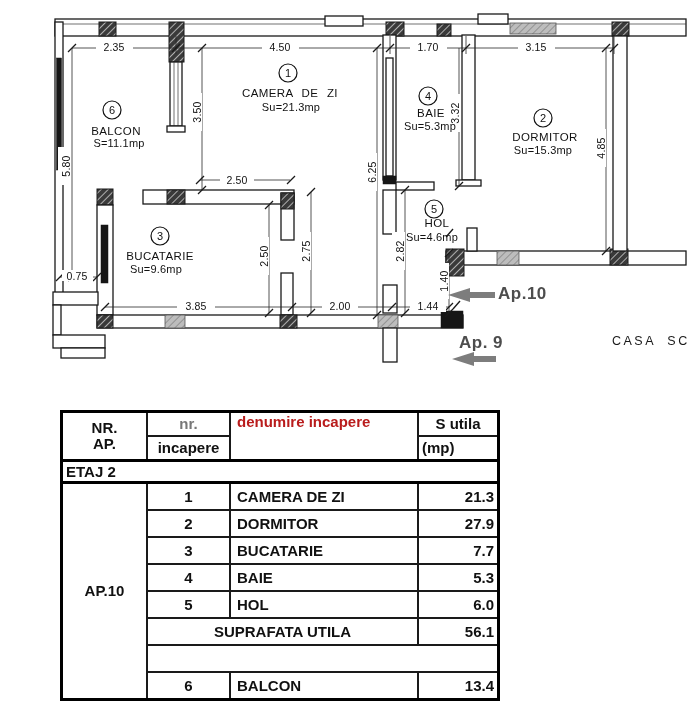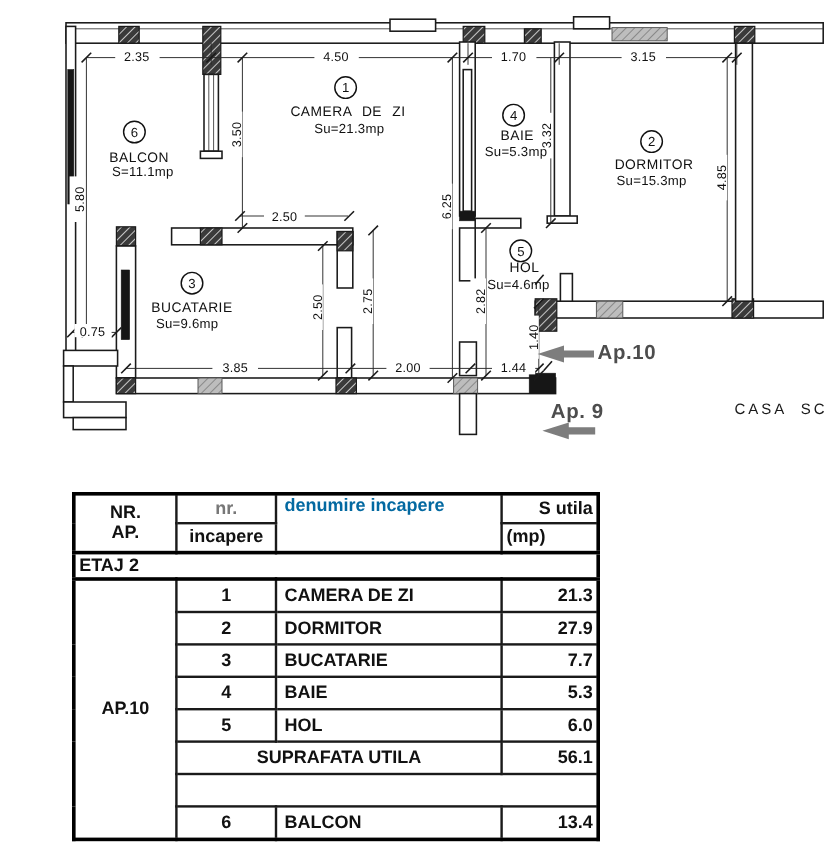--- a/index.html
+++ b/index.html
@@ -24,21 +24,21 @@
   #tablewrap{position:absolute;left:60px;top:410px;}
   table{border-collapse:collapse;border:3px solid #000;}
   td{border:2px solid #1a1a1a;font-weight:bold;font-size:15px;color:#111;
      padding:0 3px;height:25px;line-height:1.05;margin-top:47px;}
   .c-ap{width:77px;text-align:center;}
   .c-nr{width:75px;text-align:center;}
   .c-name{width:177px;text-align:left;padding-left:6px;}
   .c-area{width:72px;text-align:right;padding-right:3px;}
   .hdr td{height:22px;}
   .hdr-nr{color:#777;}
-  .hdr-den{vertical-align:top;color:#0369a1;padding-top:1px;}
+  .hdr-den{vertical-align:top;color:#b91c1c;padding-top:1px;}
   .etaj td{height:19px;text-align:left;border-top:3px solid #000;border-bottom:3px solid #000;}
   .total-lbl{text-align:center;border-radius:10px;}
   .empty td{height:25px;}
 </style>
 </head>
 <body>
 
 <svg id="plan" width="687" height="400" viewBox="0 0 687 400">
   <defs>
     <pattern id="pd" width="5" height="5" patternUnits="userSpaceOnUse" patternTransform="rotate(45)">
@@ -287,21 +287,21 @@
 <div id="tablewrap">
   <table>
     <tbody>
         <tr class="hdr">
       <td class="c-ap" rowspan="2">
         <div>NR.</div>
             <div>AP.</div>
       </td>
       <td class="c-nr hdr-nr">nr.</td>
       <td class="c-name hdr-den" rowspan="2">denumire incapere</td>
-      <td class="c-area" style="text-align:right">S utila</td>
+      <td class="c-area" style="text-align:center">S utila</td>
     </tr>
     <tr class="hdr">
       <td class="c-nr">incapere</td>
       <td class="c-area" style="text-align:left">(mp)</td>
     </tr>
     <tr class="etaj">
       <td colspan="4">ETAJ 2</td>
     </tr>
     <tr>
       <td class="c-ap" rowspan="8">AP.10</td>

